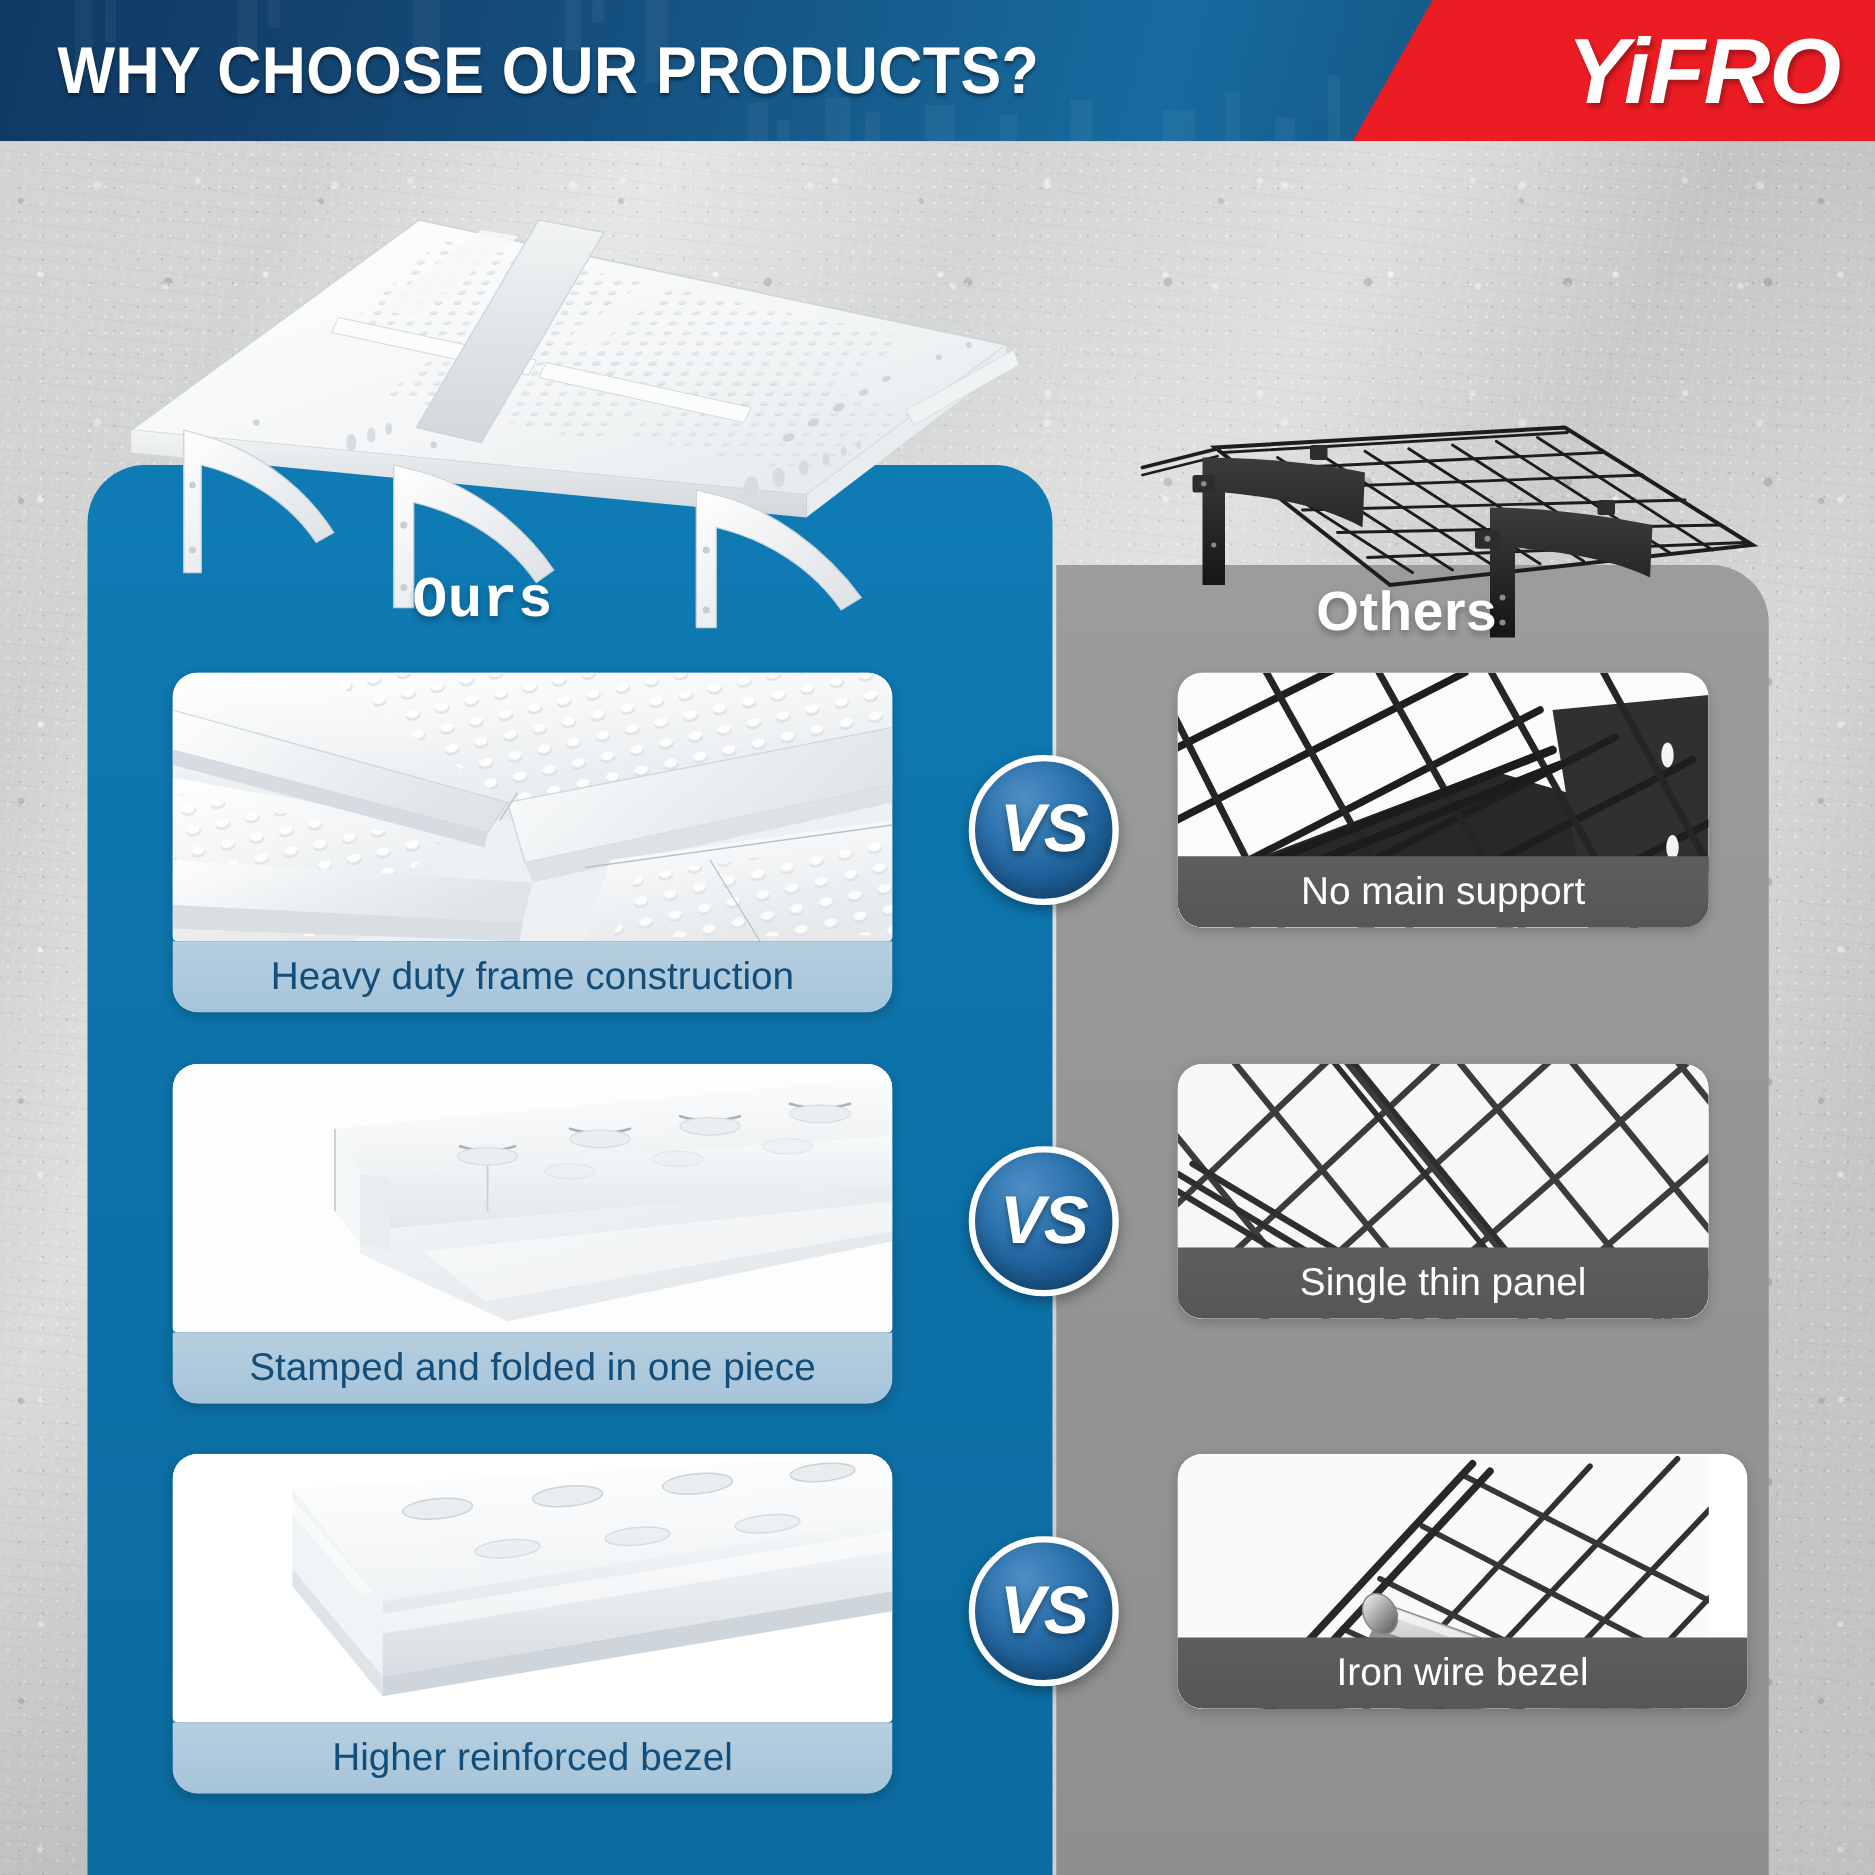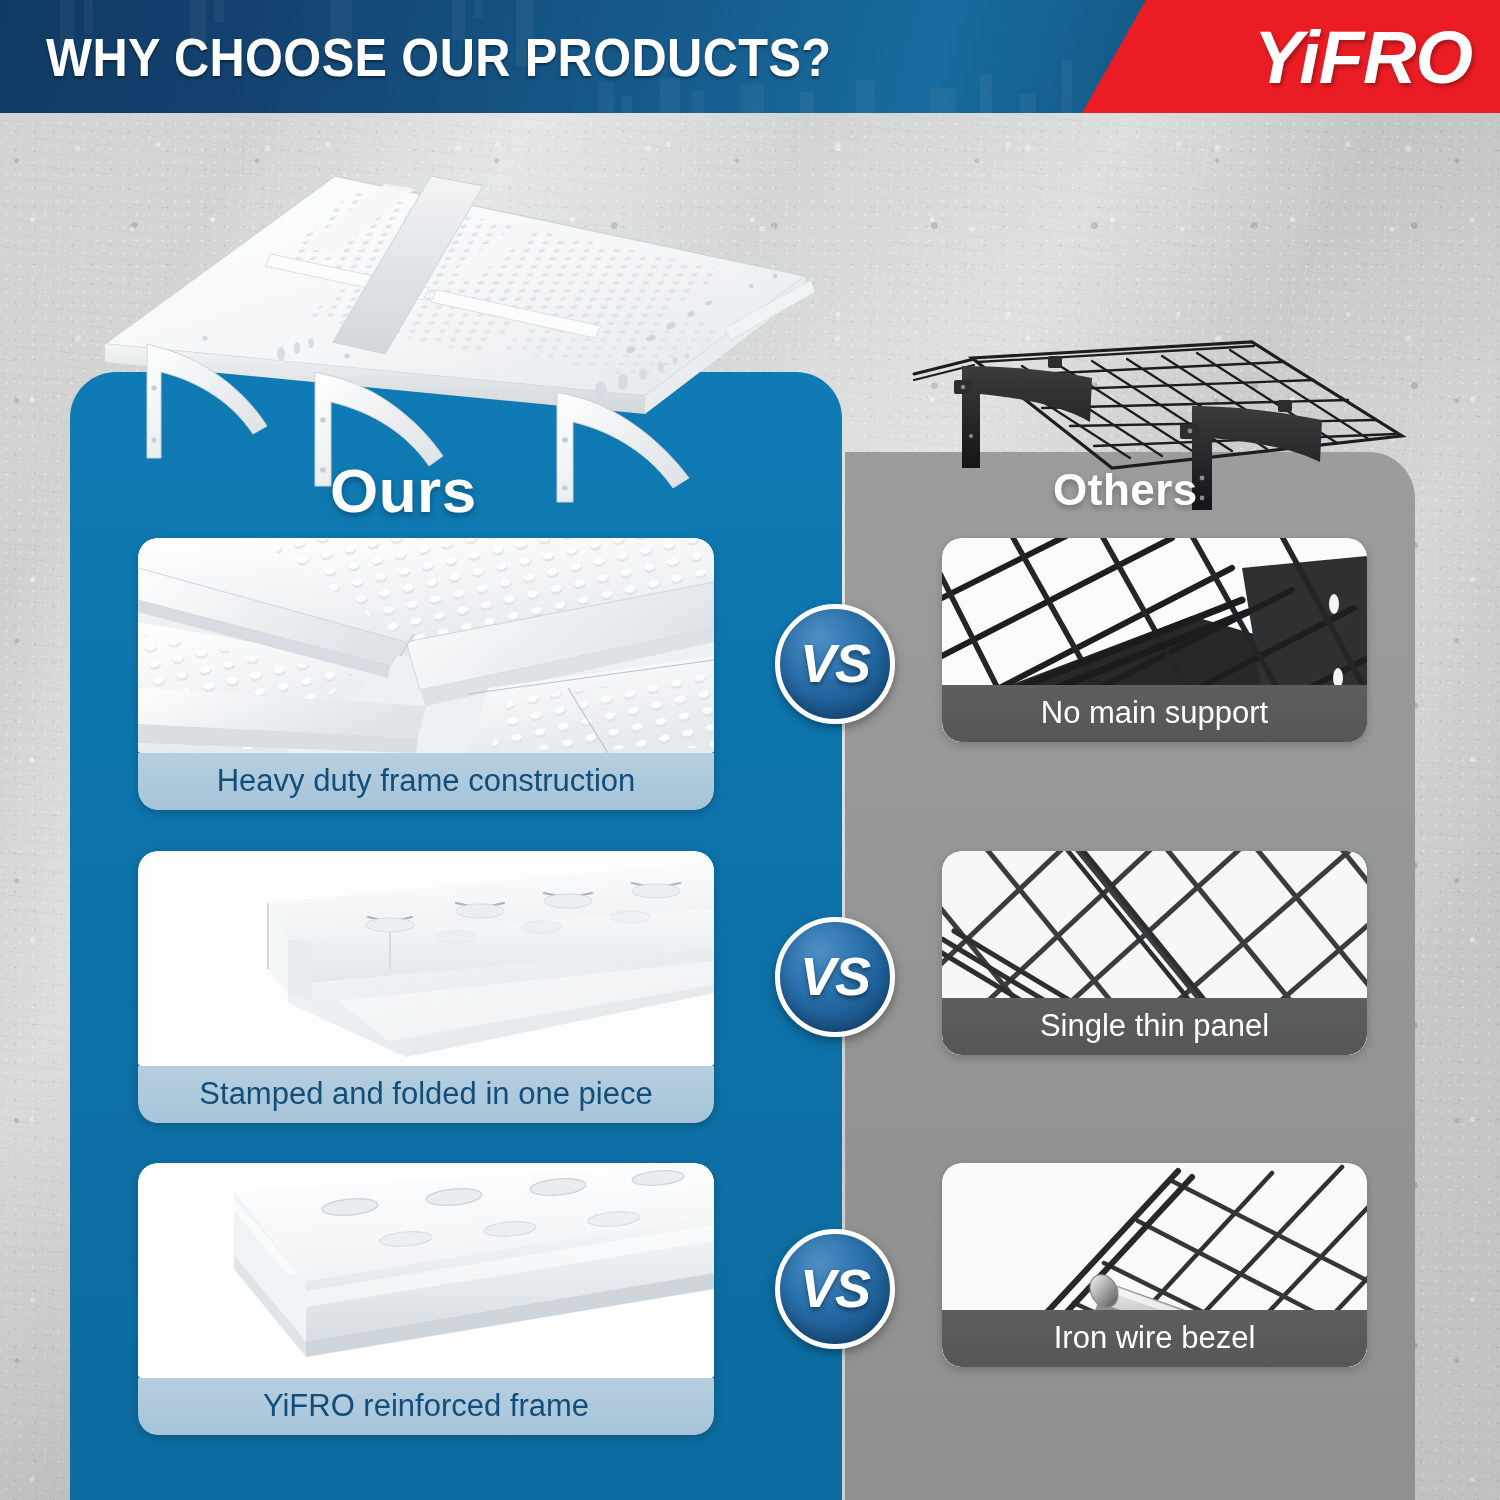--- a/index.html
+++ b/index.html
@@ -78,21 +78,21 @@
   .col-grey{
     position:absolute;left:845px;top:452px;width:570px;height:1048px;
     background:linear-gradient(180deg,#9b9d9d 0%,#949696 50%,#8e9090 100%);
     border-radius:0 46px 0 0;
   }
   .col-heading{
     position:absolute;color:#fff;font-weight:700;
     text-shadow:0 3px 6px rgba(0,0,0,.3);
     letter-spacing:.5px;
   }
-  #h-ours{left:330px;top:455px;font-size:62px;}
+  #h-ours{left:330px;top:455px;font-size:46px;font-family:Liberation Mono, monospace;}
   #h-others{left:1053px;top:465px;font-size:44px;}
 
   
   .card{position:absolute;border-radius:20px;overflow:hidden;
         box-shadow:0 3px 9px rgba(0,0,0,.20);}
   .card .photo{position:absolute;left:0;right:0;top:0;overflow:hidden;background:#fff;}
   .card .cap{position:absolute;left:0;right:0;bottom:0;display:flex;
              align-items:center;justify-content:center;text-align:center;}
   .card .cap span{font-weight:400;line-height:1.05;}
 
@@ -100,21 +100,21 @@
   .card.ours .photo{height:215px;border-radius:20px 20px 4px 4px;}
   .card.ours .cap{height:57px;background:linear-gradient(180deg,#b6cfe0 0%,#a6c4d9 100%);border-radius:0 0 20px 20px;}
   .card.ours .cap span{color:#124e79;font-size:31px;}
 
   .card.others{width:425px;height:204px;left:942px;}
   .card.others .photo{height:215px;border-radius:20px 20px 4px 4px;}
   .card.others .cap{height:57px;background:linear-gradient(180deg,#5d5f5f 0%,#555757 100%);border-radius:0 0 20px 20px;}
   .card.others .cap span{color:#fff;font-size:31px;}
 
   #c-o1{top:538px;} #c-o2{top:851px;} #c-o3{top:1163px;}
-  #c-x1{top:538px;} #c-x2{top:851px;} #c-x3{top:1163px;}
+  #c-x1{top:538px;} #c-x2{top:851px;} #c-x3{top:1163px;padding-left:31px;}
 
   
   .vs{
     position:absolute;width:110px;height:110px;border-radius:50%;
     background:radial-gradient(circle at 36% 26%,#4f8ec4 0%,#2e75b0 34%,#1d5e96 64%,#154b7c 100%);
     border:5px solid #ffffff;
     box-shadow:0 4px 10px rgba(0,0,0,.35), inset 0 -6px 14px rgba(0,0,0,.22);
     display:flex;align-items:center;justify-content:center;
     left:775px;
   }
@@ -438,21 +438,21 @@
           <ellipse cx="268" cy="76" rx="26" ry="7" transform="rotate(-5 268 76)" opacity="0.7"></ellipse>
           <ellipse cx="372" cy="66" rx="26" ry="7" transform="rotate(-5 372 66)" opacity="0.7"></ellipse>
           <ellipse cx="476" cy="56" rx="26" ry="7" transform="rotate(-5 476 56)" opacity="0.7"></ellipse>
         </g>
 
         <polygon points="168,128 576,62 576,78 168,144" fill="#ffffff" opacity="0.55"></polygon>
         <polygon points="96,36 160,110 150,112 96,48" fill="#ffffff" opacity="0.6"></polygon>
       </svg>
     </div>
     <div class="cap">
-        <span>YiFRO reinforced frame</span>
+        <span>Higher reinforced bezel</span>
       </div>
   </div>
 
   <div class="card others" id="c-x1">
     <div class="photo">
       <svg viewBox="0 0 425 215" width="425" height="215" preserveAspectRatio="none">
         <rect width="425" height="215" fill="#fbfbfb"></rect>
 
         <polygon points="60,150 250,78 360,110 300,200 70,200" fill="#26282a"></polygon>
         <polygon points="300,30 425,18 425,215 330,215" fill="#2e3032"></polygon>

